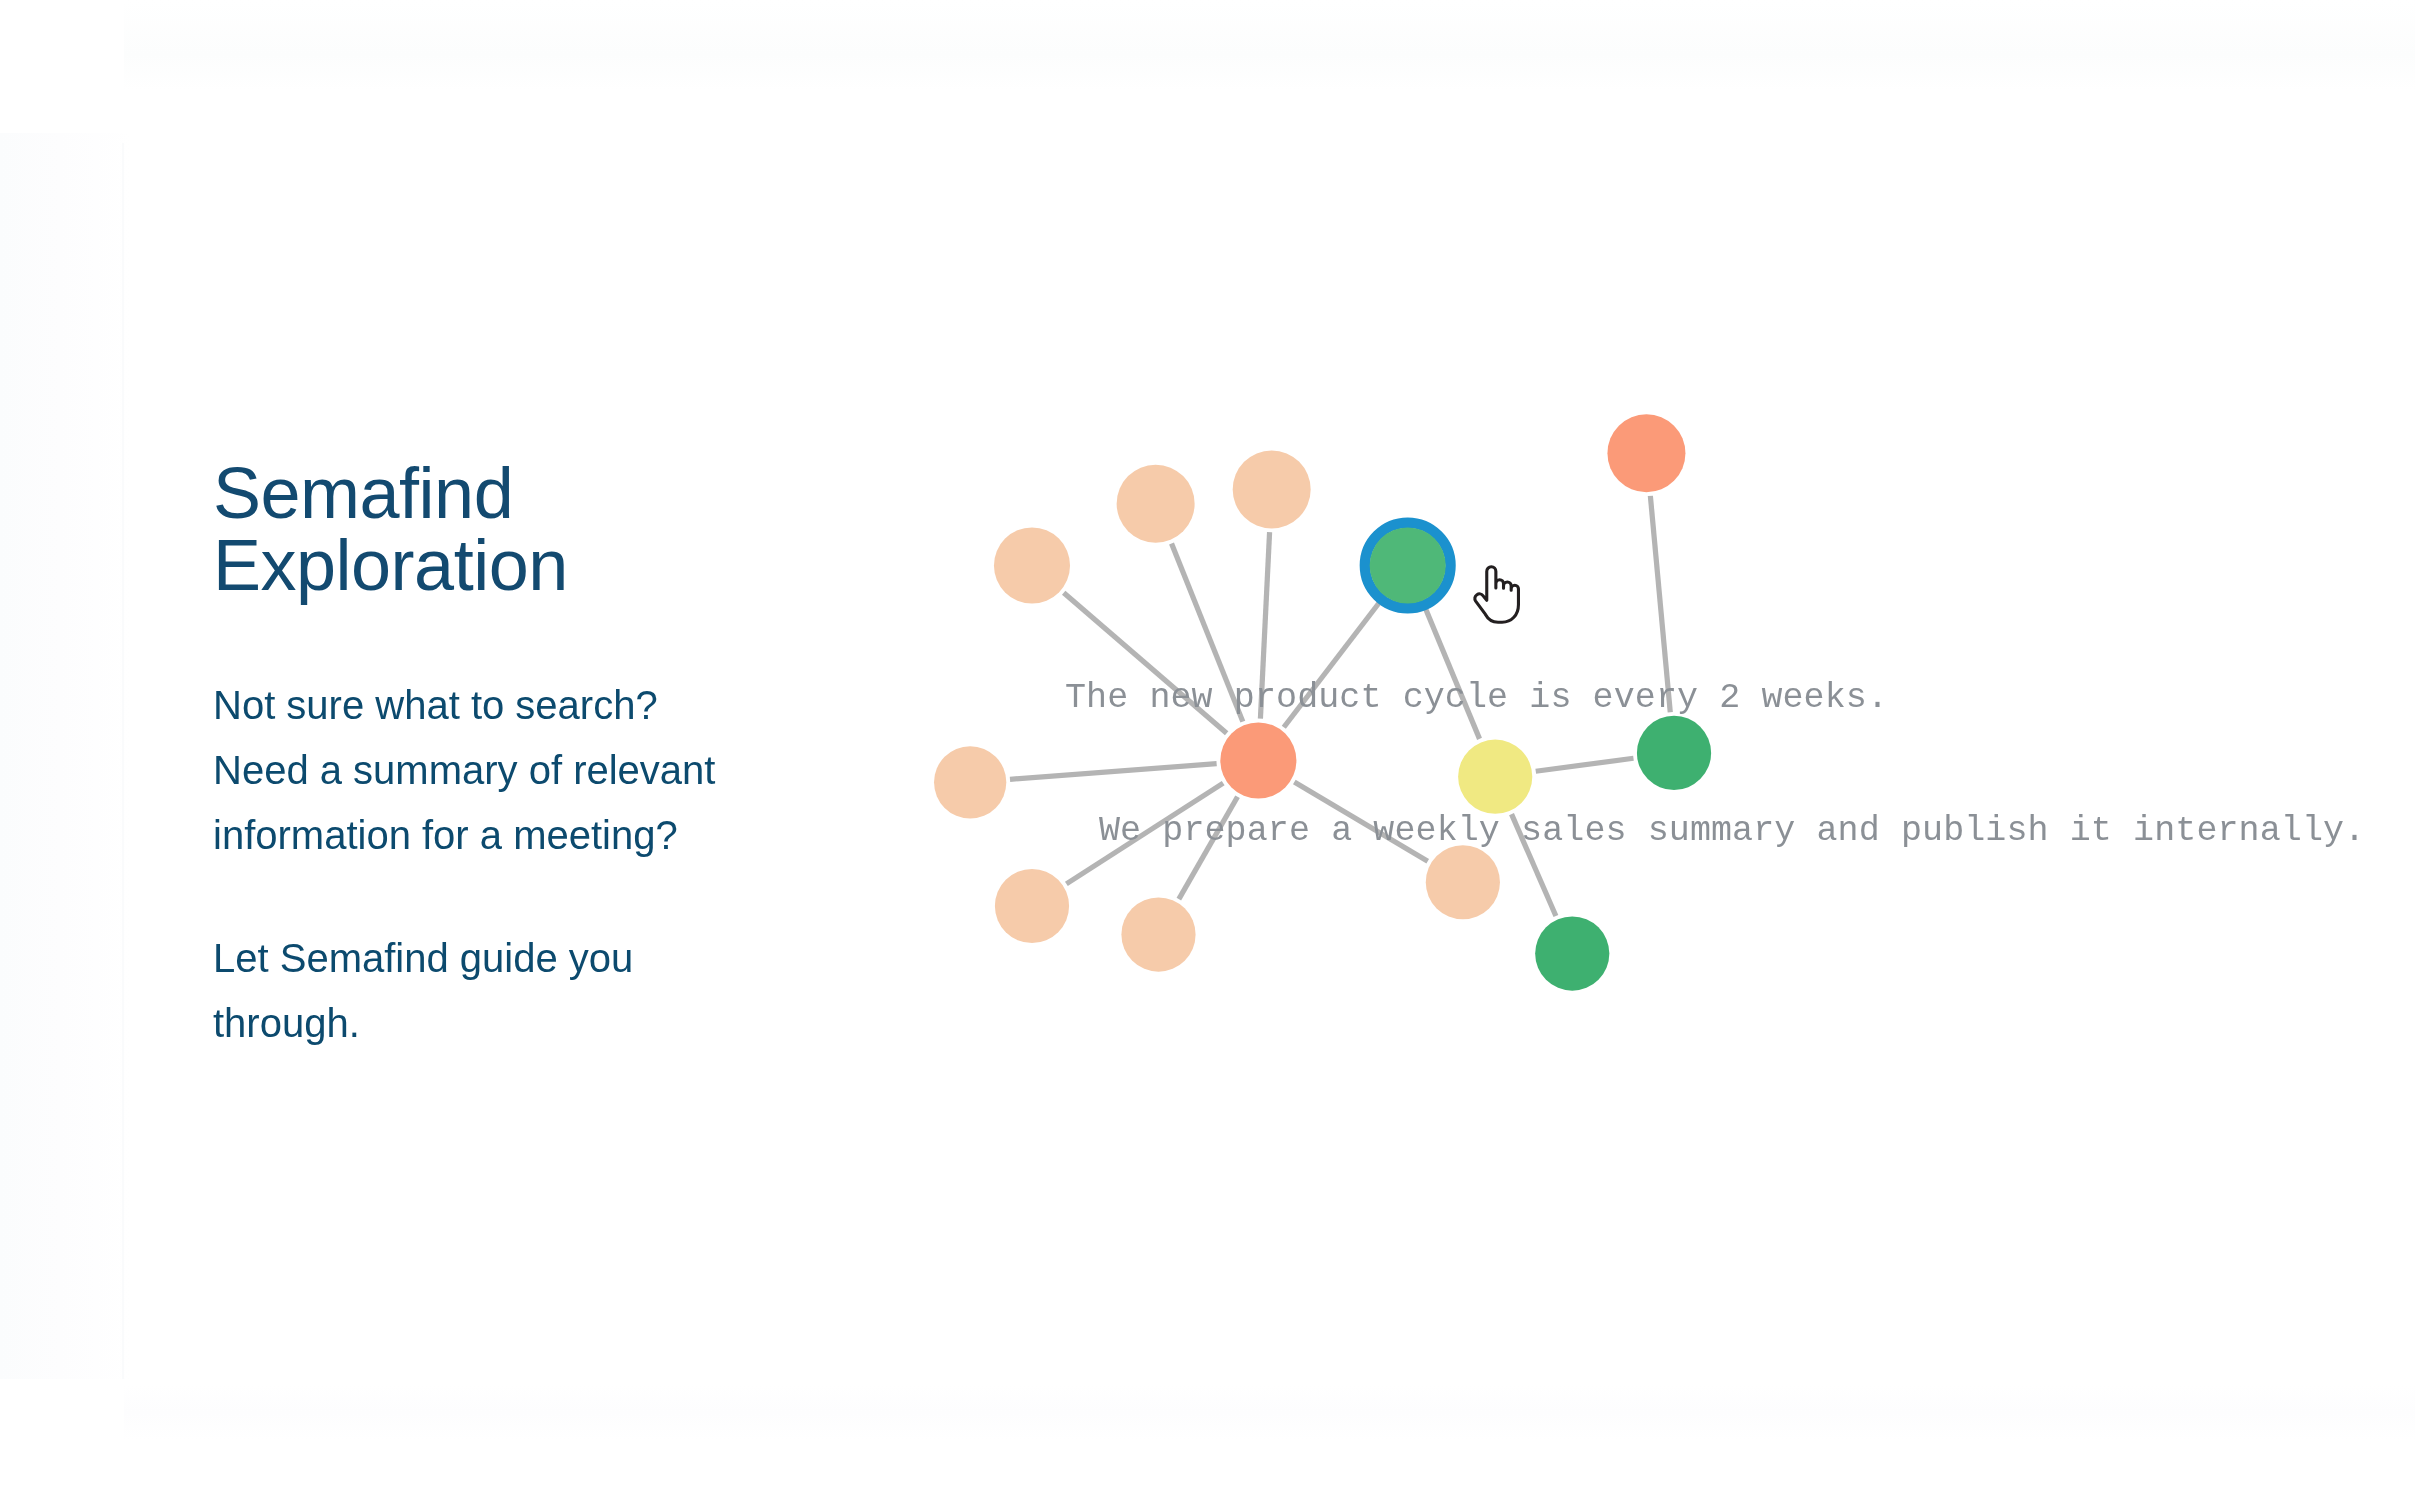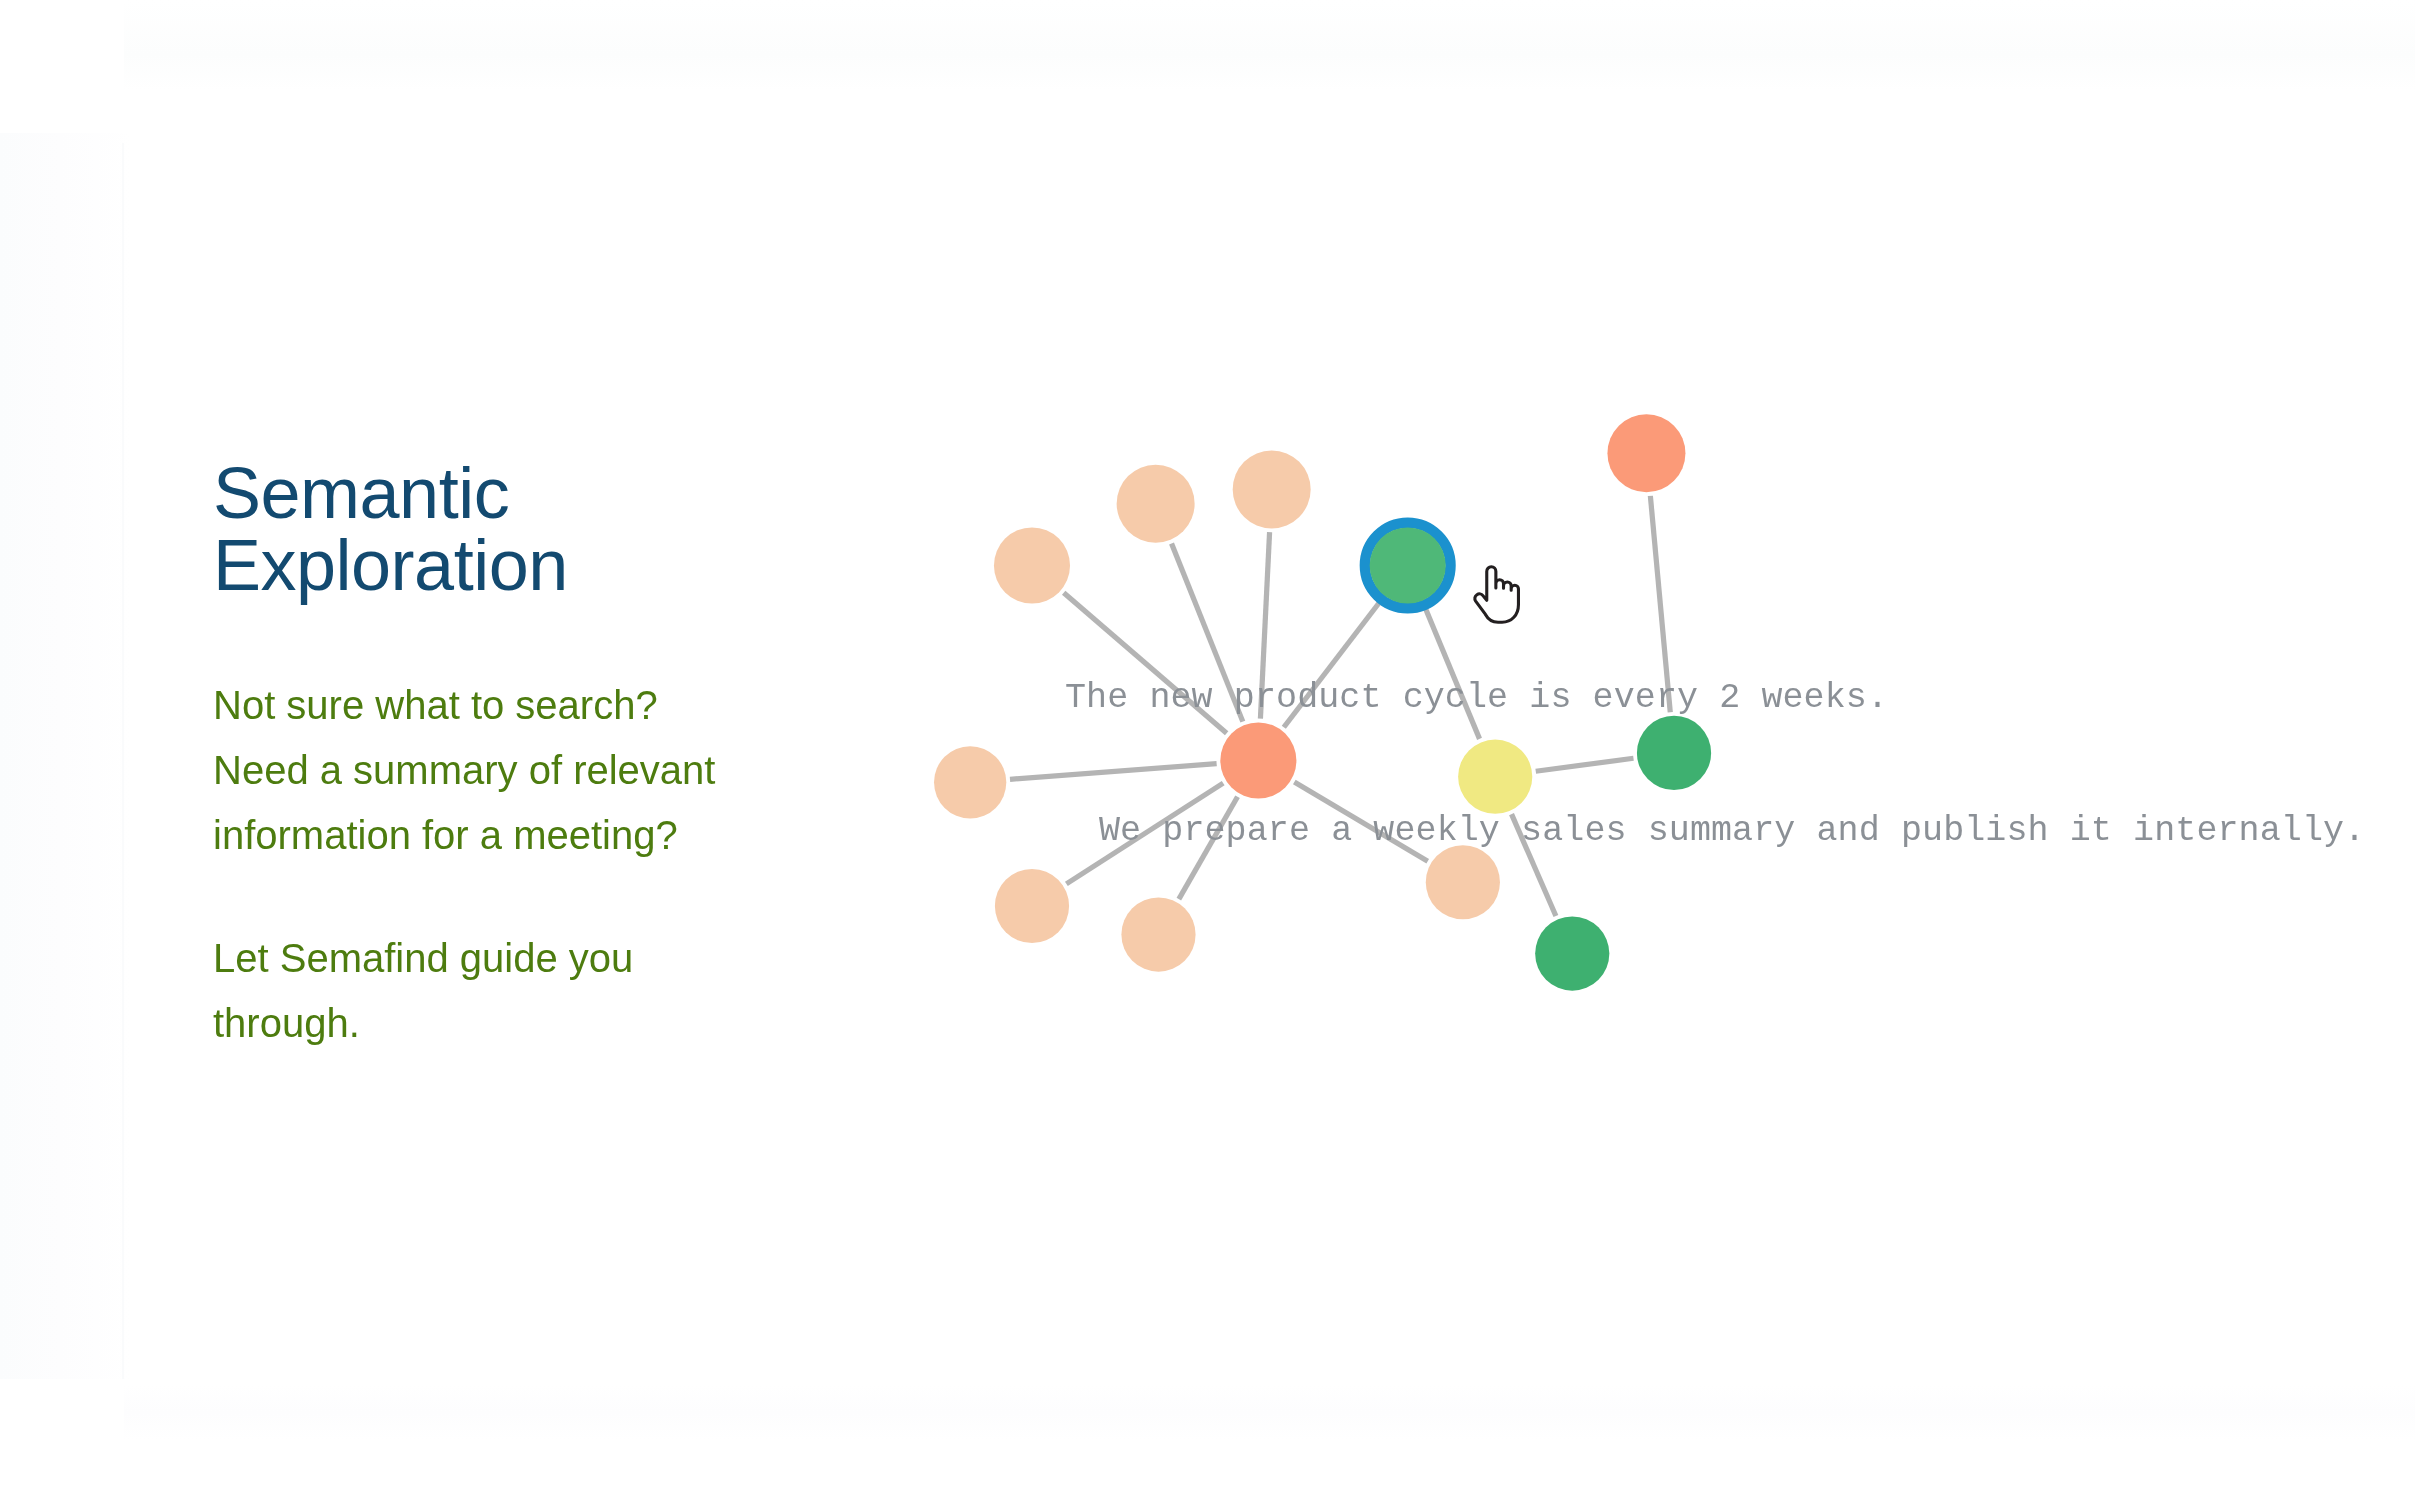--- a/index.html
+++ b/index.html
@@ -77,21 +77,21 @@
     letter-spacing: -0.5px;
     margin: 0;
     white-space: pre-line;
   }
 
   .body-block {
     margin-top: 72px;
     font-size: 40px;
     line-height: 1.62;
     font-weight: 400;
-    color: #4d7c0f;
+    color: #0c4a6e;
     letter-spacing: 0px;
     white-space: pre-line;
   }
   .body-block.second {
     margin-top: 59px;
   }
 
   
   .graph-wrap {
     position: absolute;
@@ -136,21 +136,21 @@
 
 <div class="slide">
 
   <div class="artifact-band"></div>
   <div class="artifact-edge"></div>
   <div class="artifact-top"></div>
   <div class="artifact-bottom"></div>
 
   <div class="text-col">
 
-    <h1 class="page-title">Semantic
+    <h1 class="page-title">Semafind
 Exploration</h1>
 
     <div class="body-block">Not sure what to search?
 Need a summary of relevant
 information for a meeting?</div>
 
     <div class="body-block second">Let Semafind guide you
 through.</div>
   </div>
 

